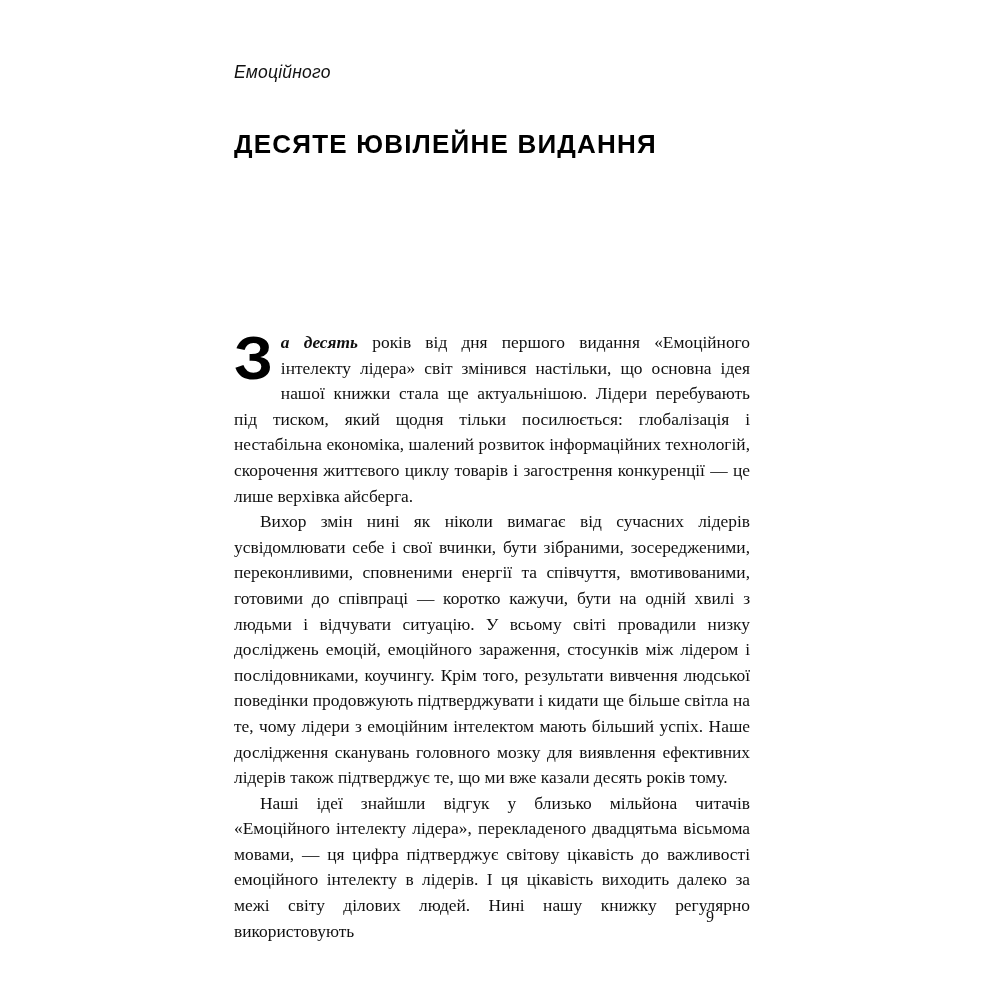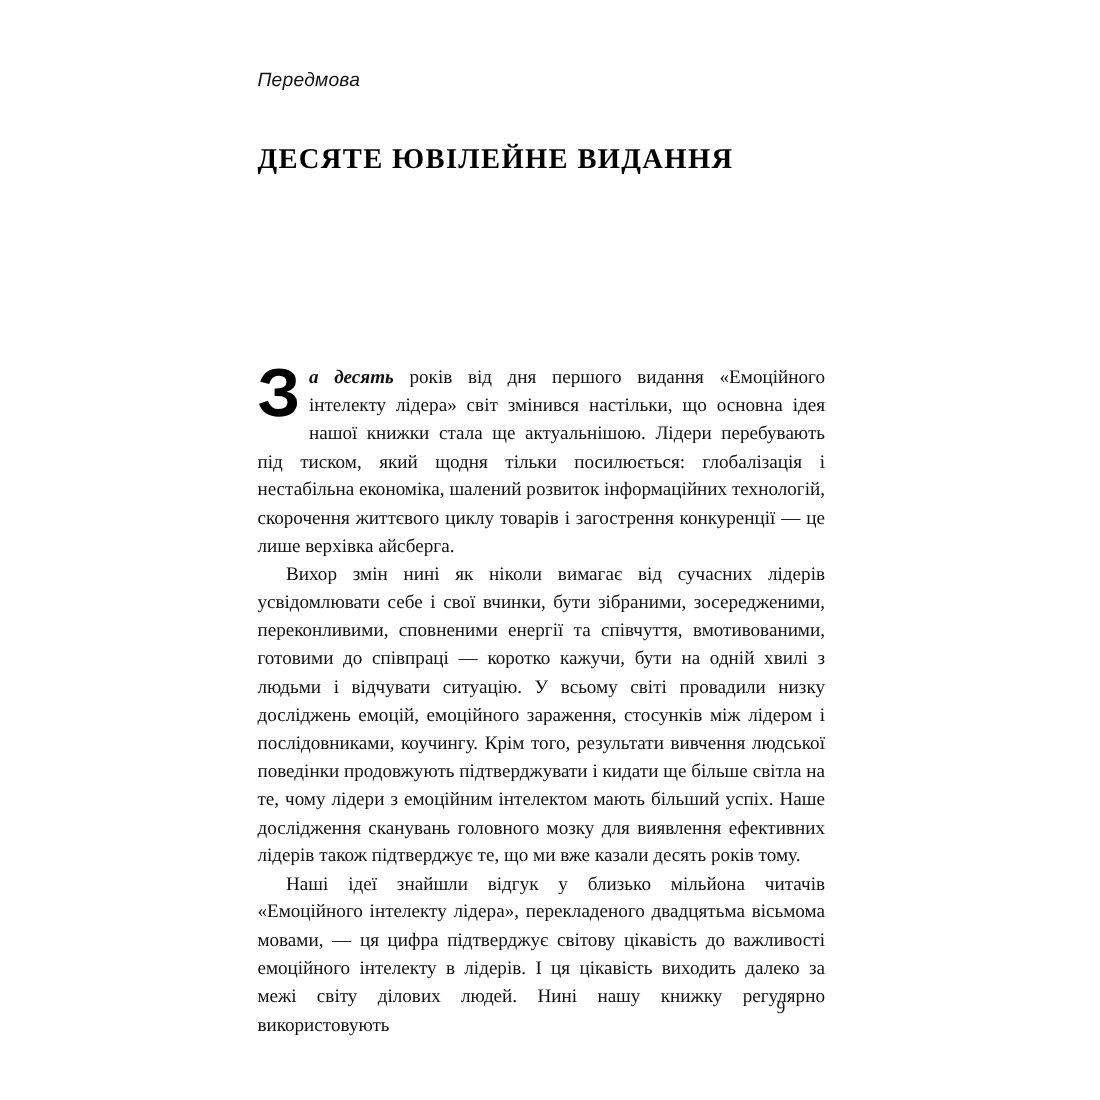--- a/index.html
+++ b/index.html
@@ -29,21 +29,21 @@
   .eyebrow {
     font-family: "Liberation Sans", sans-serif;
     font-style: italic;
     font-size: 17.5px;
     font-weight: 400;
     color: #111111;
     letter-spacing: 0.2px;
     margin: 0 0 46px 0;
   }
   .chapter-title {
-    font-family: Liberation Serif, serif;
+    font-family: Liberation Sans, sans-serif;
     font-weight: bold;
     font-size: 26px;
     letter-spacing: 1.2px;
     color: #000000;
     margin: 0;
     line-height: 1.2;
   }
   .body-block {
     position: absolute;
     left: 234px;
@@ -91,21 +91,21 @@
     display: inline-block;
     transform: translateX(210px);
   }
 </style>
 </head>
 <body>
 
 <div class="page">
 
   <div class="content">
-    <div class="eyebrow">Передмова</div>
+    <div class="eyebrow">Емоційного</div>
     <h1 class="chapter-title">ДЕСЯТЕ ЮВІЛЕЙНЕ ВИДАННЯ</h1>
   </div>
 
   <div class="body-block">
     <p class="first"><span class="dropcap">З</span><span class="lead-bold">а десять</span><span> років від дня першого видання «Емоційного інтелекту лідера» світ змінився настільки, що основна ідея нашої книжки стала ще актуальнішою. Лідери перебувають під тиском, який щодня тільки посилюється: глобалізація і нестабільна економіка, шалений розвиток інформаційних технологій, скорочення життєвого циклу товарів і загострення конкуренції — це лише верхівка айсберга.</span></p>
     <p>Вихор змін нині як ніколи вимагає від сучасних лідерів усвідомлювати себе і свої вчинки, бути зібраними, зосередженими, переконливими, сповненими енергії та співчуття, вмотивованими, готовими до співпраці — коротко кажучи, бути на одній хвилі з людьми і відчувати ситуацію. У всьому світі провадили низку досліджень емоцій, емоційного зараження, стосунків між лідером і послідовниками, коучингу. Крім того, результати вивчення людської поведінки продовжують підтверджувати і кидати ще більше світла на те, чому лідери з емоційним інтелектом мають більший успіх. Наше дослідження сканувань головного мозку для виявлення ефективних лідерів також підтверджує те, що ми вже казали десять років тому.</p>
     <p>Наші ідеї знайшли відгук у близько мільйона читачів «Емоційного інтелекту лідера», перекладеного двадцятьма вісьмома мовами, — ця цифра підтверджує світову цікавість до важливості емоційного інтелекту в лідерів. І ця цікавість виходить далеко за межі світу ділових людей. Нині нашу книжку регулярно використовують</p>
   </div>
 
   <div class="page-number"><span>9</span></div>

